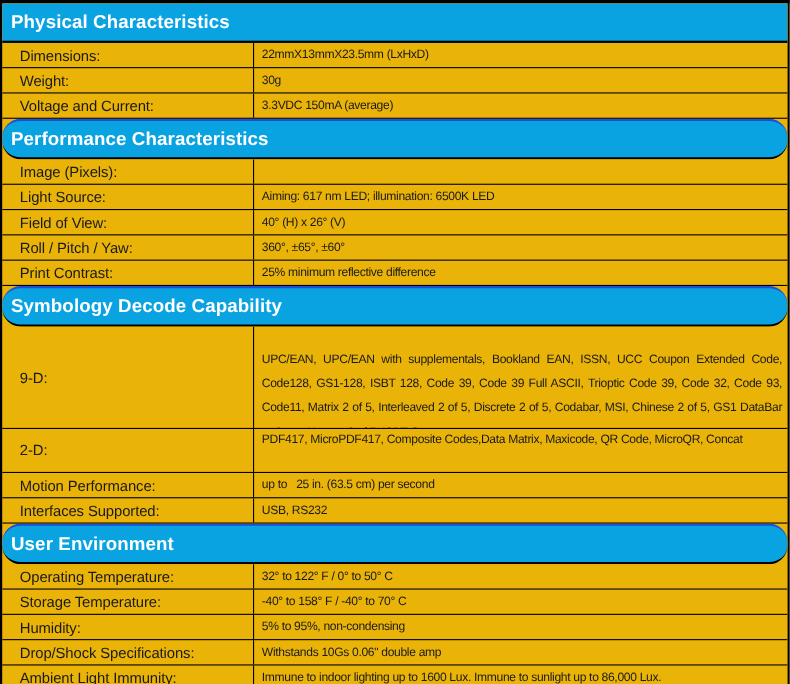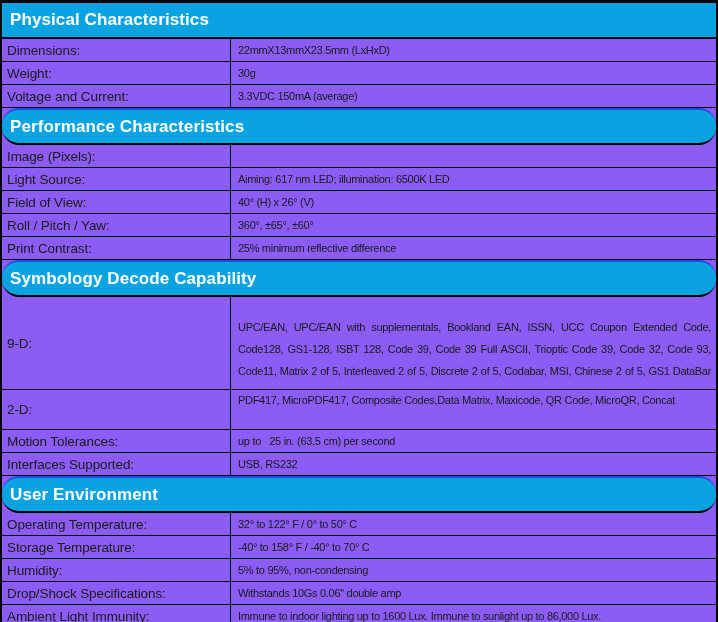--- a/index.html
+++ b/index.html
@@ -15,21 +15,21 @@
     color: #1a1a1a;
   }
   .spec-table {
     box-sizing: border-box;
     width: 718px;
     height: 622px;
     border-top: 3px solid #000;
     border-left: 2px solid #000;
     border-right: 2px solid #000;
     overflow: hidden;
-    background: #8b5cf6;
+    background: #eab308;
   }
   .section-header {
     box-sizing: border-box;
     height: 36px;
     background: #0aa3e2;
     border-bottom: 2px solid #000;
     display: flex;
     align-items: center;
     padding-left: 8px;
   }
@@ -47,21 +47,21 @@
   .row {
     box-sizing: border-box;
     display: flex;
     height: 23px;
     border-bottom: 1px solid #000;
   }
   .row .label {
     box-sizing: border-box;
     width: 229px;
     border-right: 1px solid #000;
-    padding-left: 5px;
+    padding-left: 16px;
     display: flex;
     align-items: center;
     font-size: 13.5px;
     letter-spacing: -0.1px;
     overflow: hidden;
     white-space: nowrap;
   }
   .row .value {
     box-sizing: border-box;
     flex: 1;
@@ -147,21 +147,21 @@
   </div>
   <div class="row multi row-1d">
     <div class="label">9-D:</div>
     <div class="value">UPC/EAN, UPC/EAN with supplementals, Bookland EAN, ISSN, UCC Coupon Extended Code, Code128, GS1-128, ISBT 128, Code 39, Code 39 Full ASCII, Trioptic Code 39, Code 32, Code 93, Code11, Matrix 2 of 5, Interleaved 2 of 5, Discrete 2 of 5, Codabar, MSI, Chinese 2 of 5, GS1 DataBar variants, Korean 3 of 5, ISBT Concat</div>
   </div>
   <div class="row multi row-2d">
     <div class="label">2-D:</div>
     <div class="value">PDF417, MicroPDF417, Composite Codes,Data Matrix, Maxicode, QR Code, MicroQR, Concat</div>
   </div>
   <div class="row">
-    <div class="label">Motion Tolerances:</div>
+    <div class="label">Motion Performance:</div>
     <div class="value">up to &nbsp; 25 in. (63.5 cm) per second</div>
   </div>
   <div class="row">
     <div class="label">Interfaces Supported:</div>
     <div class="value">USB, RS232</div>
   </div>
 
   <div class="section-header mid">
     <span class="section-title">User Environment</span>
   </div>

